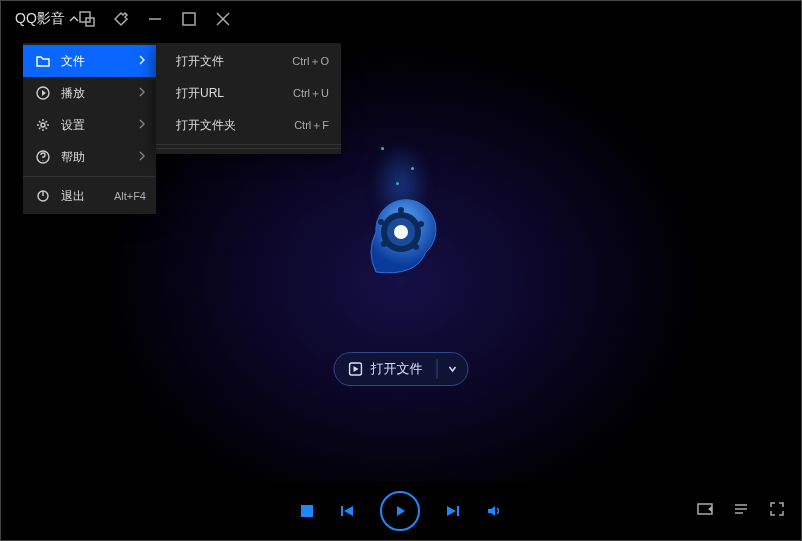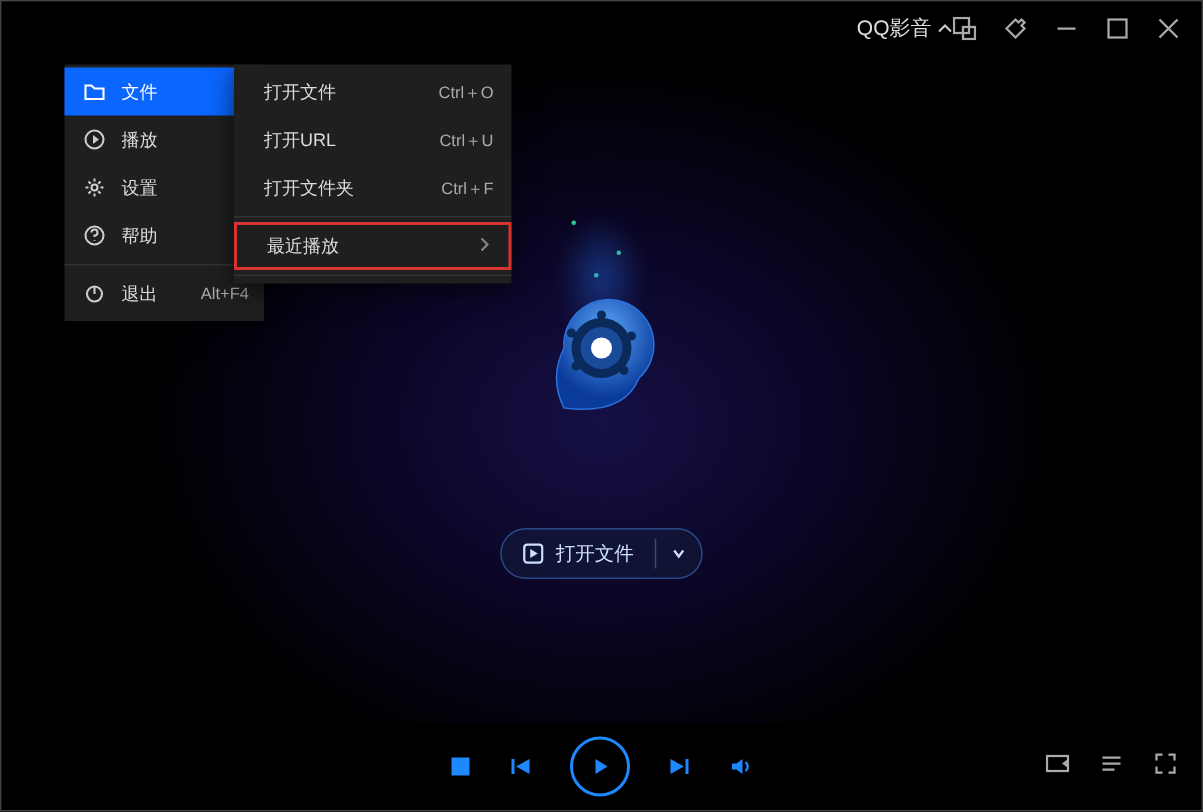--- a/index.html
+++ b/index.html
@@ -10,21 +10,21 @@
     color: #ccc;
     overflow: hidden;
     position: relative;
     border: 1px solid #444;
   }
   
   .titlebar {
     height: 36px;
     display: flex;
     align-items: center;
-    justify-content: flex-end;
+    justify-content: flex-start;
     padding: 0 14px;
     background: #000;
   }
   .title-left { display: flex; align-items: center; gap: 4px; color: #ddd; font-size: 14px; cursor: pointer; }
   .title-left svg { width: 10px; height: 10px; }
   .title-right { display: flex; align-items: center; gap: 18px; }
   .title-right .ic { width: 16px; height: 16px; display: flex; align-items: center; justify-content: center; cursor: pointer; }
   .title-right svg { stroke: #aaa; fill: none; stroke-width: 1.5; }
 
   
@@ -103,21 +103,20 @@
 
   
   .menu {
     position: absolute;
     left: 22px; top: 42px;
     width: 133px;
     background: #1f1f1f;
     box-shadow: 0 4px 16px rgba(0,0,0,0.6);
     z-index: 10;
     padding: 2px 0;
-    margin-left: 20px;
   }
   .menu-item {
     display: flex;
     align-items: center;
     height: 32px;
     padding: 0 10px 0 12px;
     font-size: 12px;
     color: #ddd;
     gap: 10px;
     cursor: pointer;
@@ -363,20 +362,14 @@
   </div>
   <div class="sub-item">
     <span class="si-label">打开URL</span>
     <span class="si-short">Ctrl＋U</span>
   </div>
   <div class="sub-item">
     <span class="si-label">打开文件夹</span>
     <span class="si-short">Ctrl＋F</span>
   </div>
   <div class="sub-sep"></div>
-  <div class="sub-item highlight">
-    <span class="si-label">最近播放</span>
-    <span class="si-chev"><svg width="8" height="10" viewBox="0 0 8 10">
-          <path d="M2 1 L6 5 L2 9"></path>
-        </svg></span>
-  </div>
   <div class="sub-sep"></div>
 </div>
 
 </body></html>

